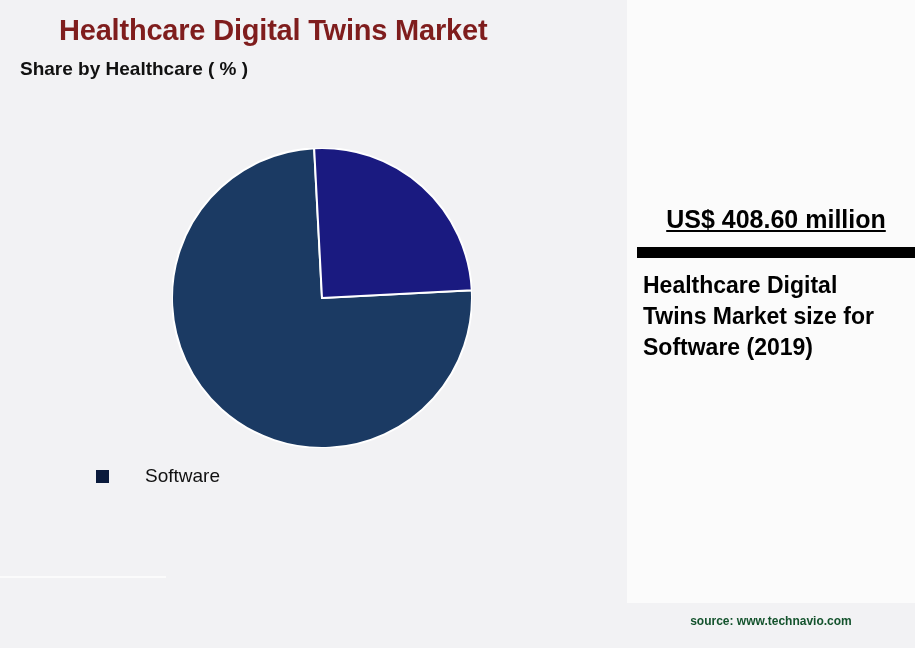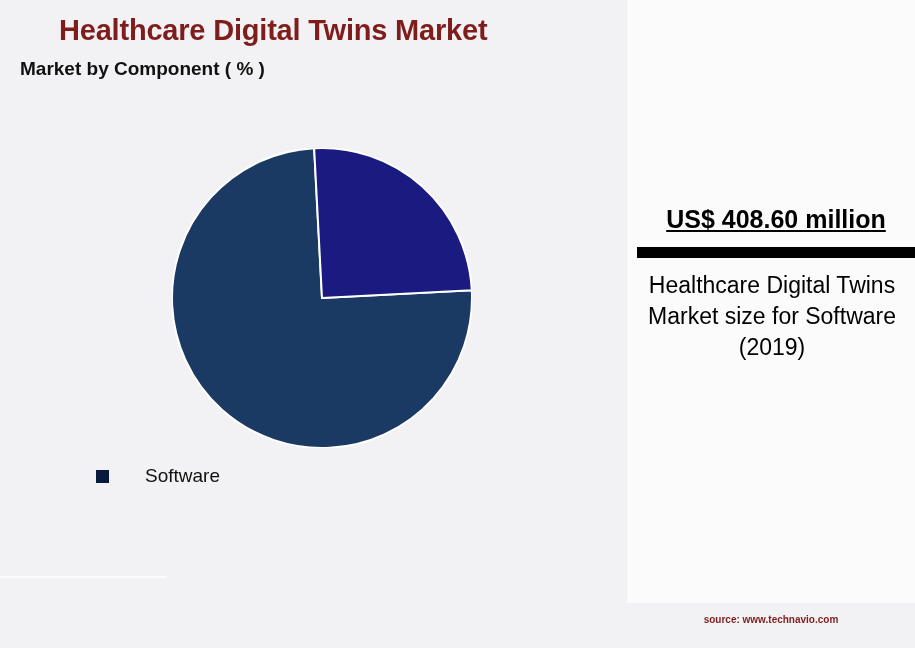--- a/index.html
+++ b/index.html
@@ -123,47 +123,47 @@
     width: 278px;
     height: 11px;
     background: #000000;
   }
 
   #callout-description {
     position: absolute;
     left: 16px;
     top: 270px;
     width: 258px;
-    text-align: center;
+    text-align: left;
     font-size: 23px;
-    font-weight: normal;
+    font-weight: bold;
     color: #000000;
     line-height: 31px;
   }
 
   #source-note {
     position: absolute;
     left: 627px;
     top: 614px;
     width: 288px;
     text-align: center;
-    font-size: 10px;
+    font-size: 12px;
     font-weight: bold;
-    color: #7f1d1d;
+    color: #14532d;
     white-space: nowrap;
   }
 </style>
 </head>
 <body>
 
 <div id="left-panel">
 
   <div id="chart-title">Healthcare Digital Twins Market</div>
 
-  <div id="chart-subtitle">Market by Component ( % )</div>
+  <div id="chart-subtitle">Share by Healthcare ( % )</div>
 
   <div id="pie-wrap">
     <svg id="pie-svg" viewBox="0 0 300 300">
 
     <path id="slice-service" d="M 150 150 L 299.79 142.15 A 150 150 0 1 1 142.15 0.21 Z" fill="#1b3a63" stroke="#ffffff" stroke-width="2"></path>
         <path id="slice-software" d="M 150 150 L 142.15 0.21 A 150 150 0 0 1 299.79 142.15 Z" fill="#1a1a80" stroke="#ffffff" stroke-width="2"></path>
       </svg>
   </div>
 
   <div id="legend">

